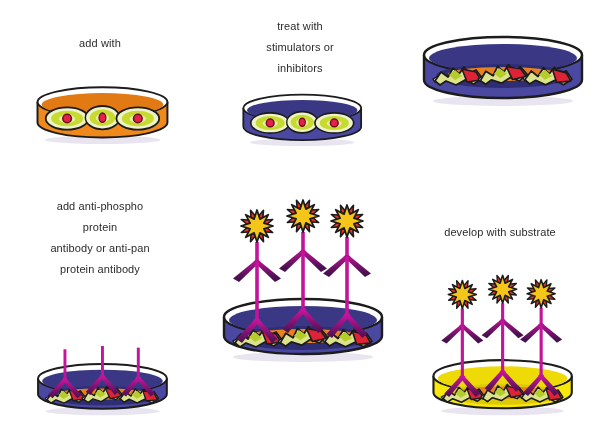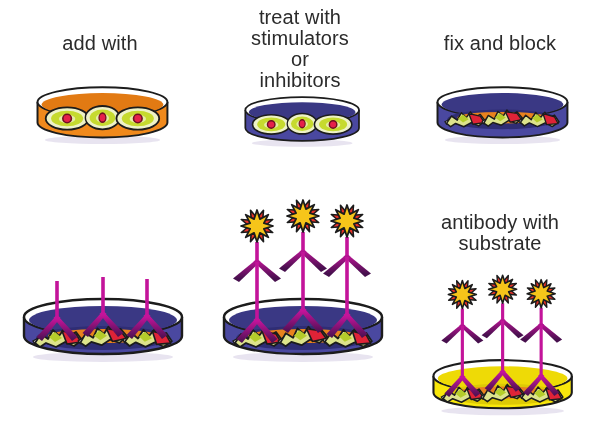--- a/index.html
+++ b/index.html
@@ -1,20 +1,20 @@
 <!DOCTYPE html>
 <html style="--text: #2b2b2b; --ink: #1c1c1c; --dish-white: #ffffff; --cell-outer: #eef2c8; --cell-inner: #c6da2f; --cell-core: #e6eda6; --nucleus: #e6204a; --nucleus-dark: #70101f; --clump-pale: #dde38c; --clump-bright: #b5cd2b; --clump-red: #df2337; --band-orange: #e8821e; --ab-main: #c3149a; --ab-dark: #47104e; --star-yellow: #f6c51a; --star-red: #e63128; --shadow: #d9d2e6;"><head>
 <meta charset="utf-8">
 <style>
   html,body{margin:0;padding:0;}
   body{width:600px;height:437px;background:#fff;font-family:"Liberation Sans",sans-serif;overflow:hidden;}
   .figure{width:600px;height:437px;display:grid;grid-template-columns:repeat(3,200px);grid-template-rows:180px 257px;}
   .panel{display:flex;flex-direction:column;align-items:center;}
   .caption{display:flex;align-items:center;justify-content:center;text-align:center;
-           white-space:pre-line;color:var(--text);font-size:20px;line-height:21px;
+           white-space:pre-line;color:var(--text);font-size:11px;line-height:21px;
            width:100%;letter-spacing:.1px;}
   .row1 .caption{height:66px;}
   .row2 .caption{height:84px;}
   svg.art-top{width:200px;height:114px;display:block;}
   svg.art-bottom{width:200px;height:173px;display:block;}
 
   
   .rim{fill:var(--dish-white);stroke:var(--ink);stroke-width:2.4;}
   .wall{fill:var(--wall);stroke:var(--ink);stroke-width:2.4;}
   .surface{fill:var(--surface);}
@@ -104,35 +104,37 @@
       <path class="wall" d="M24,39 L24,64 A79,18 0 0 0 182,64 L182,39"></path>
       <ellipse class="rim" cx="103" cy="39" rx="79" ry="18"></ellipse>
       <ellipse class="surface" cx="103" cy="42" rx="74" ry="14"></ellipse>
       <use href="#cellLive" transform="translate(60,59)"></use>
       <use href="#cellLive" transform="translate(103,58) scale(0.8,1.05)"></use>
       <use href="#cellLive" transform="translate(146,59)"></use>
     </svg>
   </figure>
 
   <figure class="panel row1">
-    <figcaption class="caption">fix and block</figcaption>
     <svg class="art-top" viewBox="0 0 200 114" style="--wall: #4a48a0; --surface: #3a3884; --floor: #2f2d74;">
       <ellipse class="shadow" cx="103" cy="85" rx="70" ry="5"></ellipse>
       <path class="wall" d="M24,39 L24,64 A79,18 0 0 0 182,64 L182,39"></path>
       <ellipse class="rim" cx="103" cy="39" rx="79" ry="18"></ellipse>
       <ellipse class="surface" cx="103" cy="42" rx="74" ry="14"></ellipse>
       <ellipse class="floor" cx="103" cy="60" rx="67" ry="12"></ellipse>
       <ellipse class="band" cx="103" cy="58" rx="55" ry="7"></ellipse>
       <use href="#clump" transform="translate(59,60)"></use>
       <use href="#clump" transform="translate(104,58) rotate(-4)"></use>
       <use href="#clump" transform="translate(149,60) rotate(3)"></use>
     </svg>
   </figure>
 
   <figure class="panel row2">
+    <figcaption class="caption">add anti-phospho protein
+antibody or anti-pan
+protein antibody</figcaption>
     <svg class="art-bottom" viewBox="0 0 200 173" style="--wall: #4a48a0; --surface: #3a3884; --floor: #2f2d74;">
       <ellipse class="shadow" cx="103" cy="161" rx="70" ry="5"></ellipse>
       <path class="wall" d="M24,121 L24,140 A79,18 0 0 0 182,140 L182,121"></path>
       <ellipse class="rim" cx="103" cy="121" rx="79" ry="18"></ellipse>
       <ellipse class="surface" cx="103" cy="124" rx="74" ry="14"></ellipse>
       <ellipse class="floor" cx="103" cy="142" rx="67" ry="12"></ellipse>
       <ellipse class="band" cx="103" cy="140" rx="55" ry="7"></ellipse>
       <use href="#clump" transform="translate(59,142)"></use>
       <use href="#clump" transform="translate(104,140) rotate(-4)"></use>
       <use href="#clump" transform="translate(149,142) rotate(3)"></use>
@@ -153,21 +155,21 @@
       <use href="#clump" transform="translate(59,142)"></use>
       <use href="#clump" transform="translate(104,140) rotate(-4)"></use>
       <use href="#clump" transform="translate(149,142) rotate(3)"></use>
       <use href="#abStack" transform="translate(57,4)"></use>
       <use href="#abStack" transform="translate(103,-6)"></use>
       <use href="#abStack" transform="translate(147,-1)"></use>
     </svg>
   </figure>
 
   <figure class="panel row2">
-    <figcaption class="caption">antibody with substrate</figcaption>
+    <figcaption class="caption">develop with substrate</figcaption>
     <svg class="art-bottom" viewBox="0 0 200 173" style="--wall: #f8e70b; --surface: #eeda06; --floor: #ddc905;">
       <ellipse class="shadow" cx="103" cy="161" rx="70" ry="5"></ellipse>
       <path class="wall" d="M24,121 L24,140 A79,18 0 0 0 182,140 L182,121"></path>
       <ellipse class="rim" cx="103" cy="121" rx="79" ry="18"></ellipse>
       <ellipse class="surface" cx="103" cy="124" rx="74" ry="14"></ellipse>
       <ellipse class="floor" cx="103" cy="142" rx="67" ry="12"></ellipse>
       <ellipse class="band" cx="103" cy="140" rx="55" ry="7"></ellipse>
       <use href="#clump" transform="translate(59,142)"></use>
       <use href="#clump" transform="translate(104,140) rotate(-4)"></use>
       <use href="#clump" transform="translate(149,142) rotate(3)"></use>

